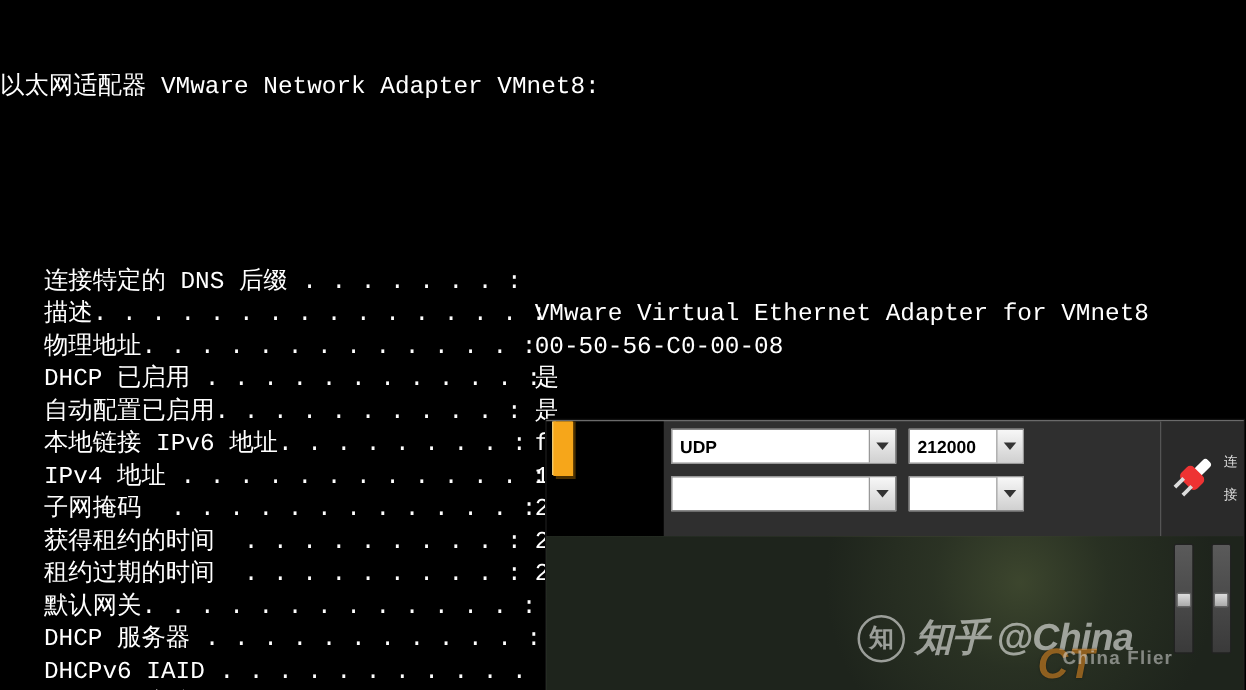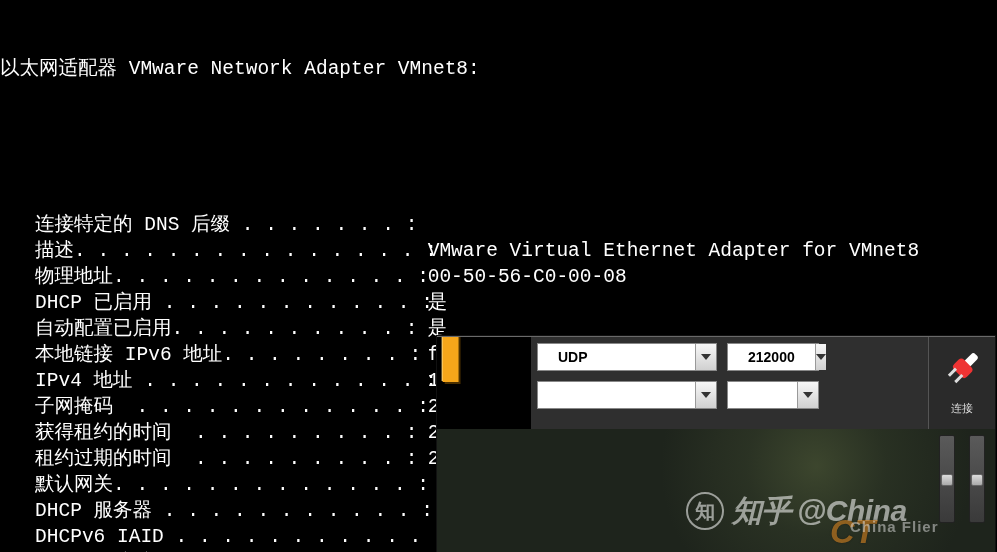--- a/index.html
+++ b/index.html
@@ -39,34 +39,34 @@
     text-shadow:2px 2px 0 #4a2f00, -1px -1px 0 #ffd77a;
     letter-spacing:-6px;
   }
   .ctrlrow{position:absolute;left:100px;top:6px;right:70px;height:30px;display:flex;gap:10px}
   .ctrlrow2{position:absolute;left:100px;top:44px;right:70px;height:30px;display:flex;gap:10px}
   .combo{
     height:26px;background:#fff;border:1px solid #888;
     display:flex;align-items:center;position:relative;
     font-family:Arial,sans-serif;font-size:14px;font-weight:bold;color:#000;
   }
-  .combo .txt{padding:0 20px;flex:1}
+  .combo .txt{padding:0 6px;flex:1}
   .combo .btn{
     width:20px;height:100%;background:linear-gradient(#f7f7f7,#d0d0d0);
     border-left:1px solid #999;display:flex;align-items:center;justify-content:center;
   }
   .tri{width:0;height:0;border-left:5px solid transparent;border-right:5px solid transparent;border-top:6px solid #333}
   .c-proto{width:178px}
   .c-baud{width:90px}
   .c-empty1{width:178px}
   .c-empty2{width:90px}
   .plugwrap{
     position:absolute;right:0;top:0;width:66px;height:92px;
     background:#2a2a2a;border-left:1px solid #555;
-    display:flex;flex-direction:column;align-items:center;justify-content:center;gap:2px;
+    display:flex;flex-direction:row;align-items:center;justify-content:center;gap:2px;
   }
   .plug{position:relative;width:48px;height:48px}
   .plug svg{width:48px;height:48px}
   .pluglabel{color:#ddd;font-family:SimSun,Arial;font-size:11px}
   .sat{
     position:absolute;left:0;top:92px;right:0;bottom:0;
     background:
       radial-gradient(circle at 68% 30%, rgba(60,70,45,.9) 0%, rgba(40,48,34,.95) 18%, rgba(30,36,28,1) 40%),
       linear-gradient(125deg,#2b3326 0%,#3a4a38 20%,#5a6045 35%,#6b6a4e 45%,#4b4f3a 55%,#2e3428 75%,#1f241c 100%);
     overflow:hidden;

